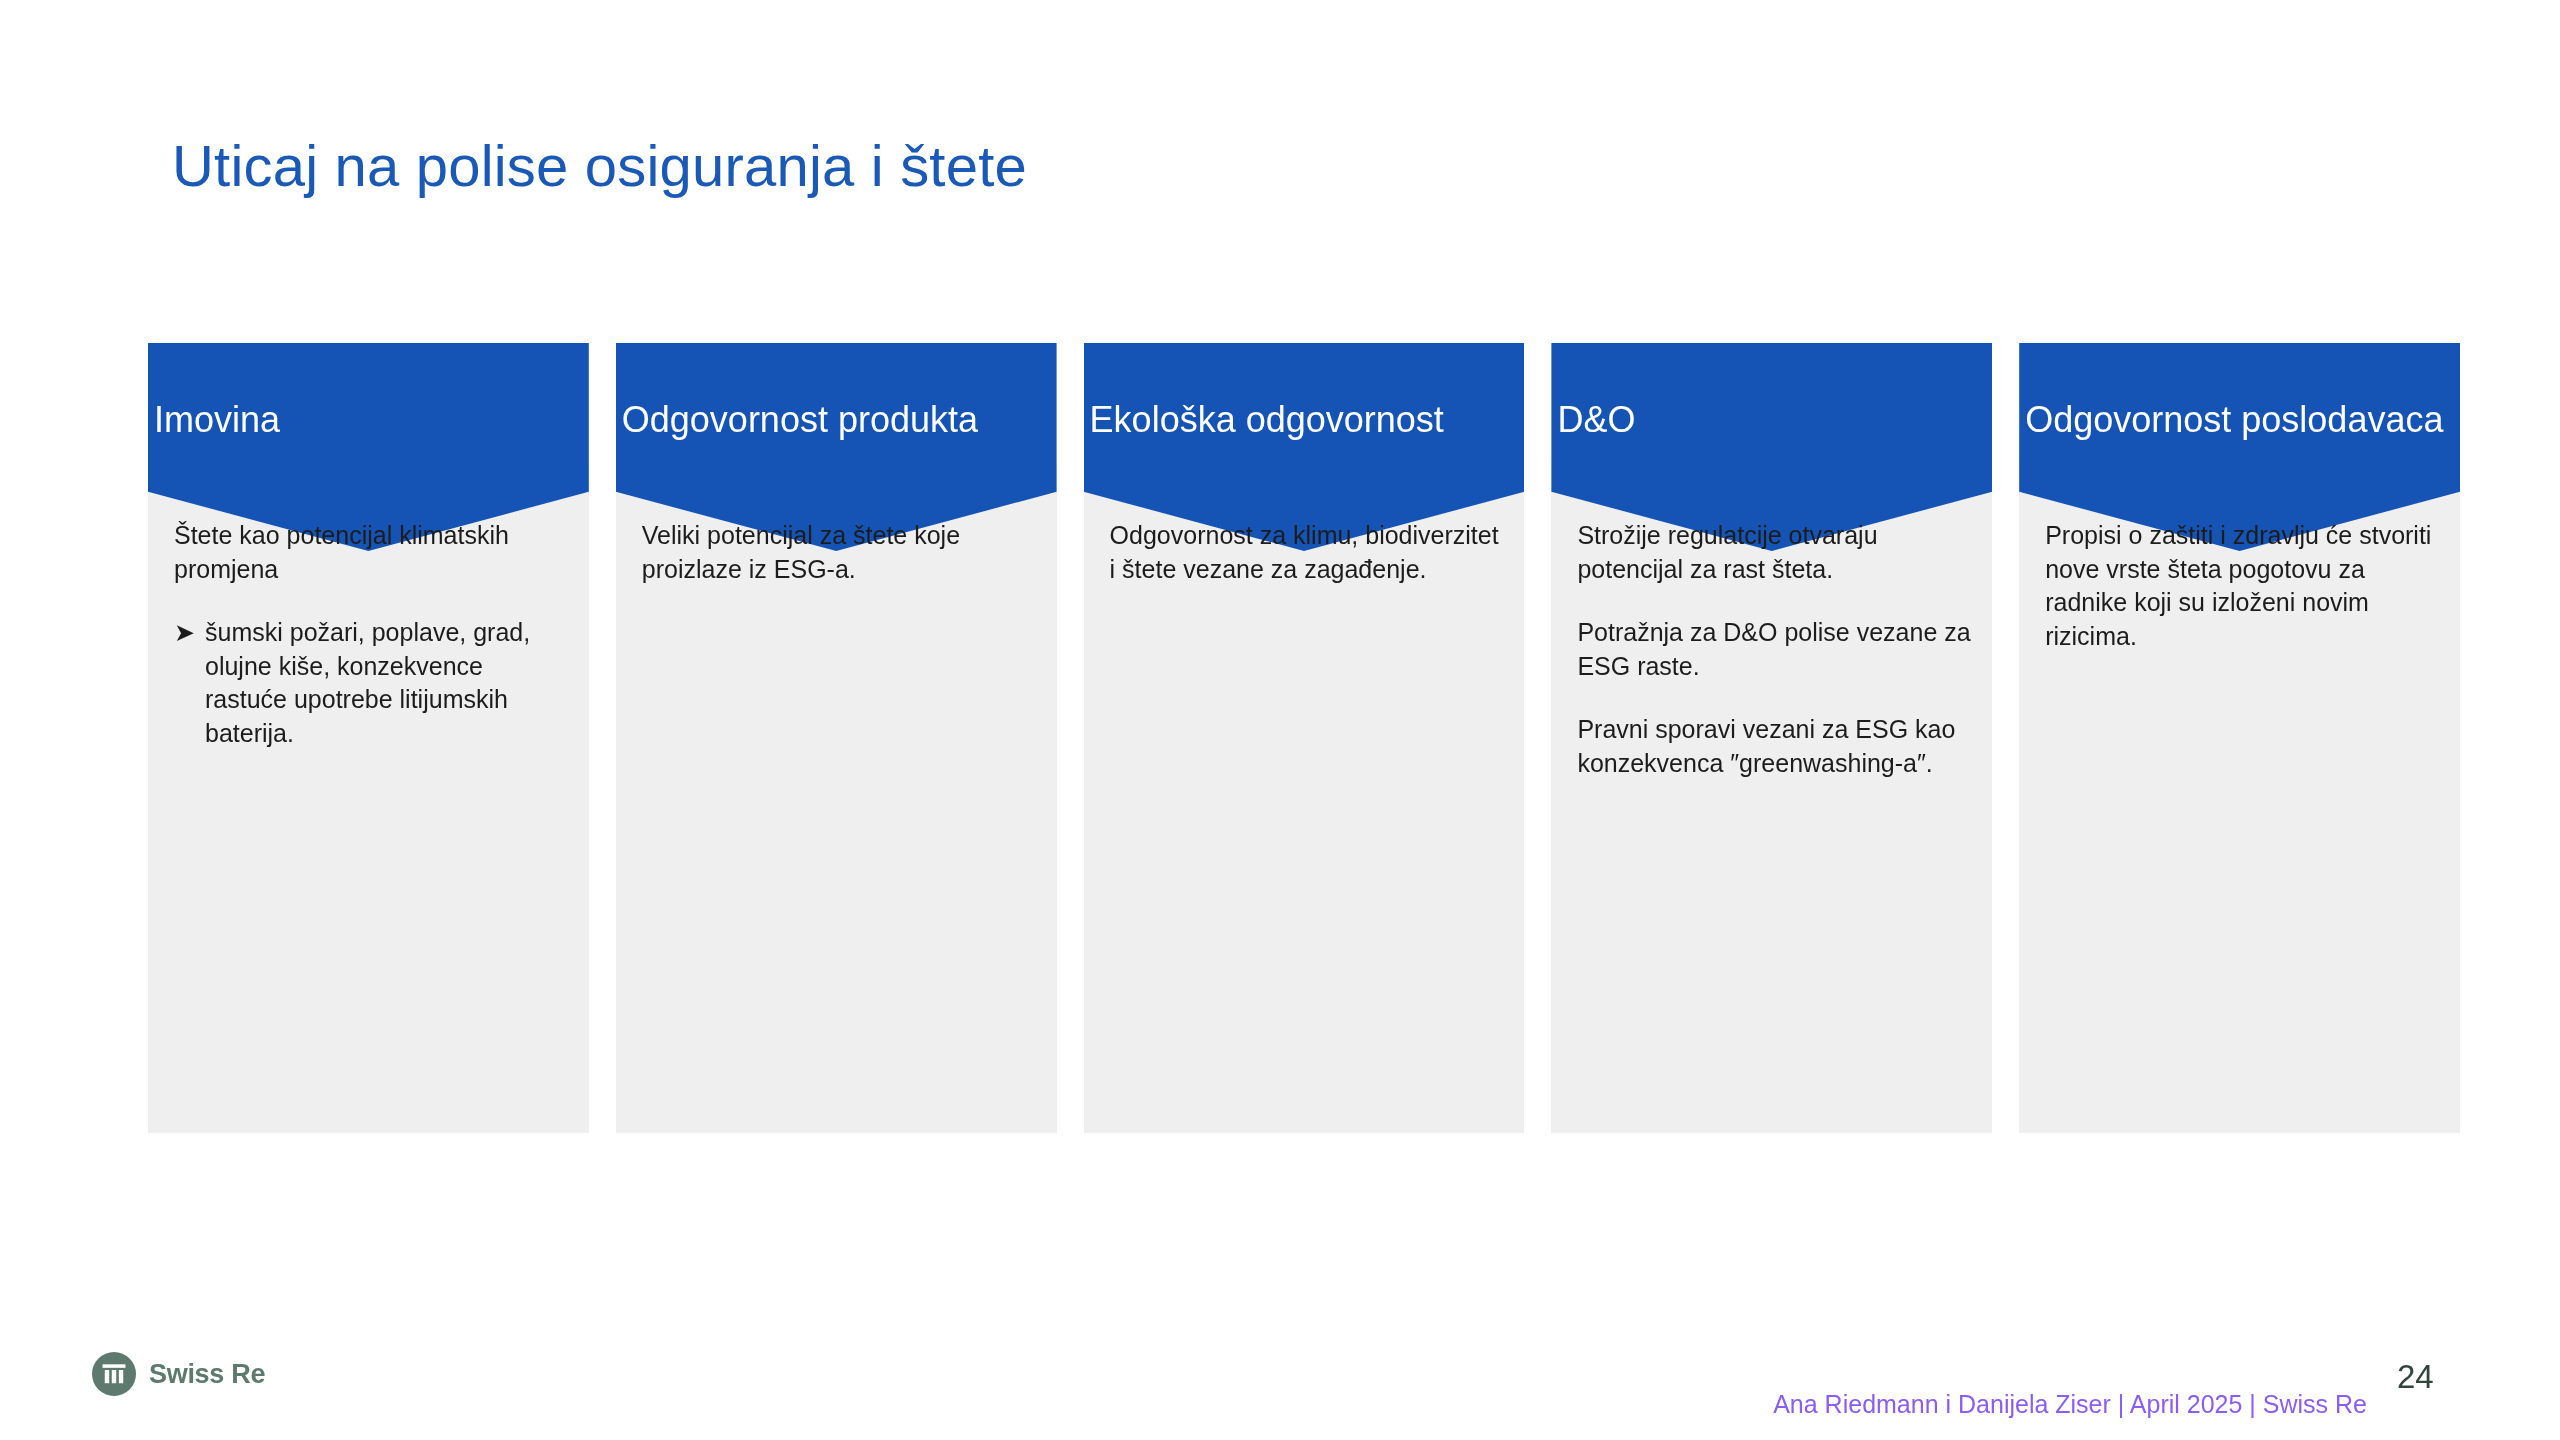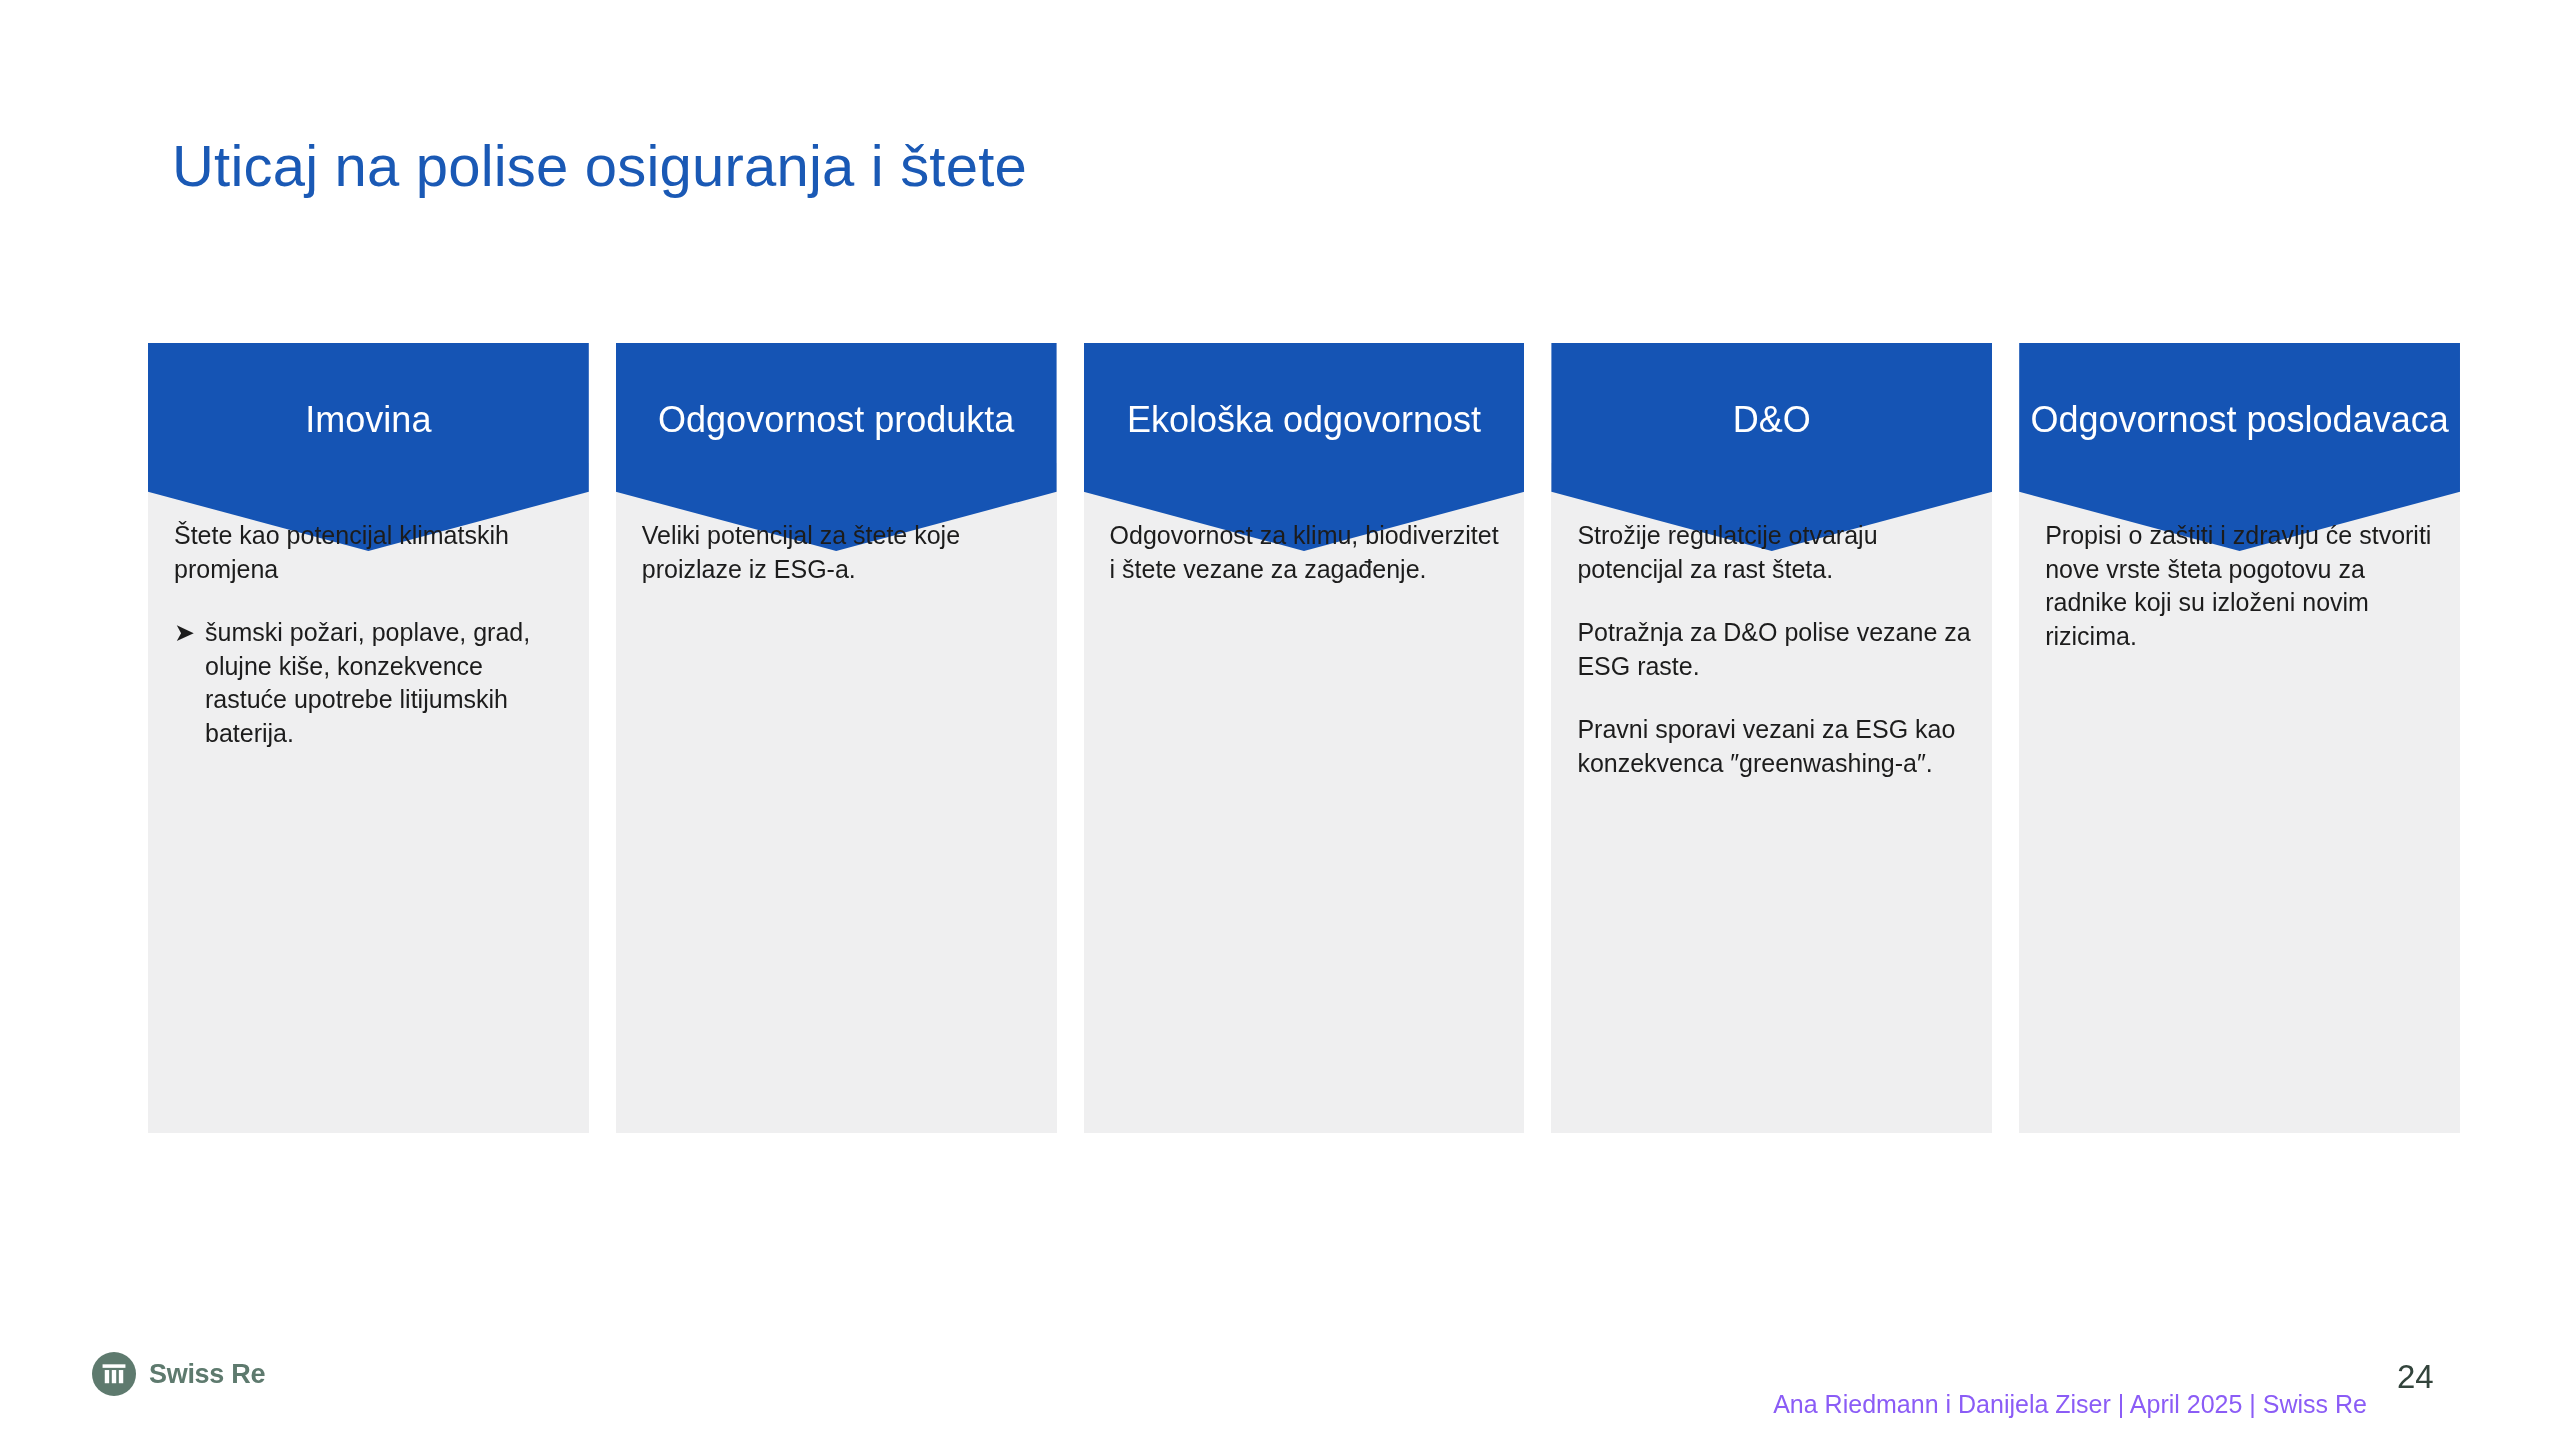--- a/index.html
+++ b/index.html
@@ -74,21 +74,20 @@
     background: #1554B4;
     -webkit-clip-path: polygon(0 0, 100% 0, 100% 71.5%, 50% 100%, 0 71.5%);
     clip-path: polygon(0 0, 100% 0, 100% 71.5%, 50% 100%, 0 71.5%);
   }
 
   .col-head-label {
     position: absolute;
     left: 6px;
     right: 6px;
     top: 54px;
-    text-align: center;
     color: #FFFFFF;
     font-size: 36px;
     line-height: 1.28;
     font-weight: 400;
     white-space: pre-line;
   }
 
   .col-text {
     position: absolute;
     left: 26px;

